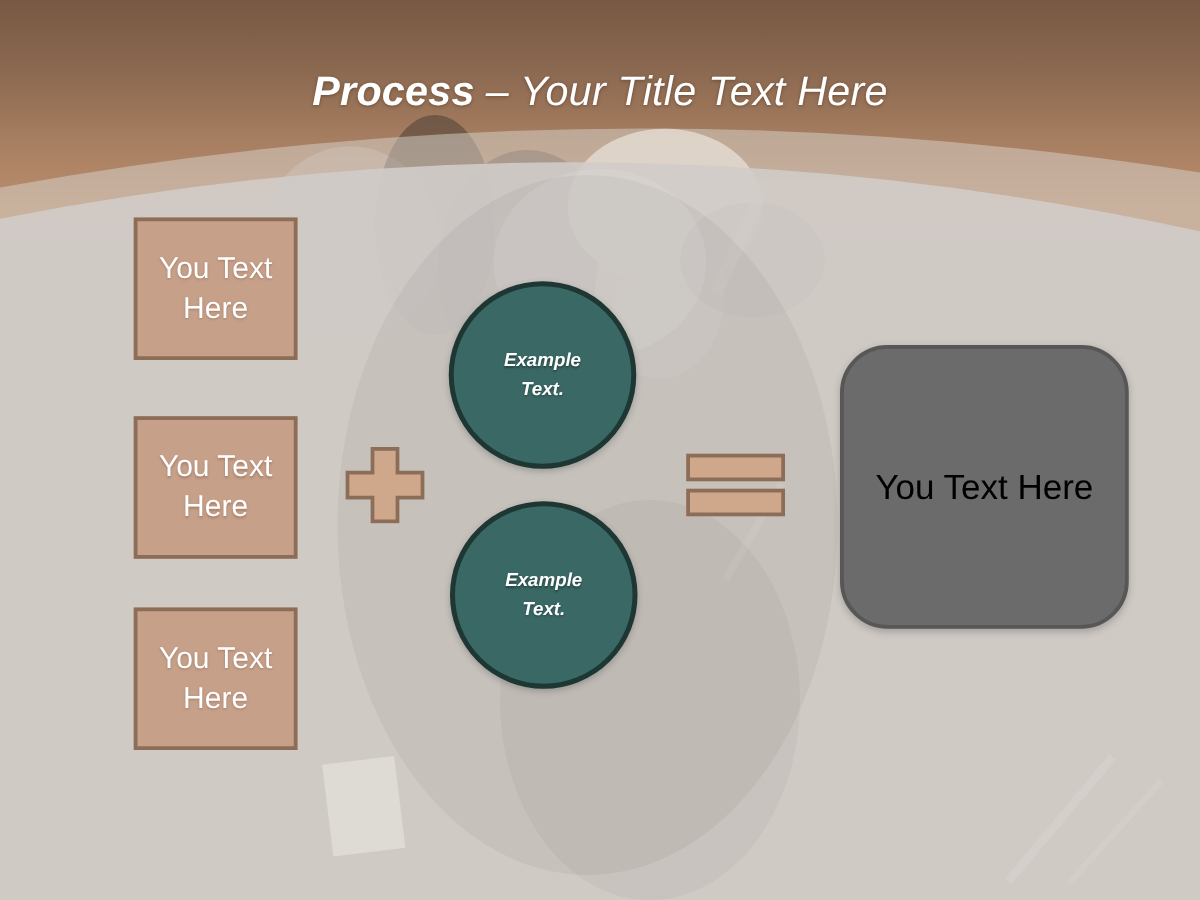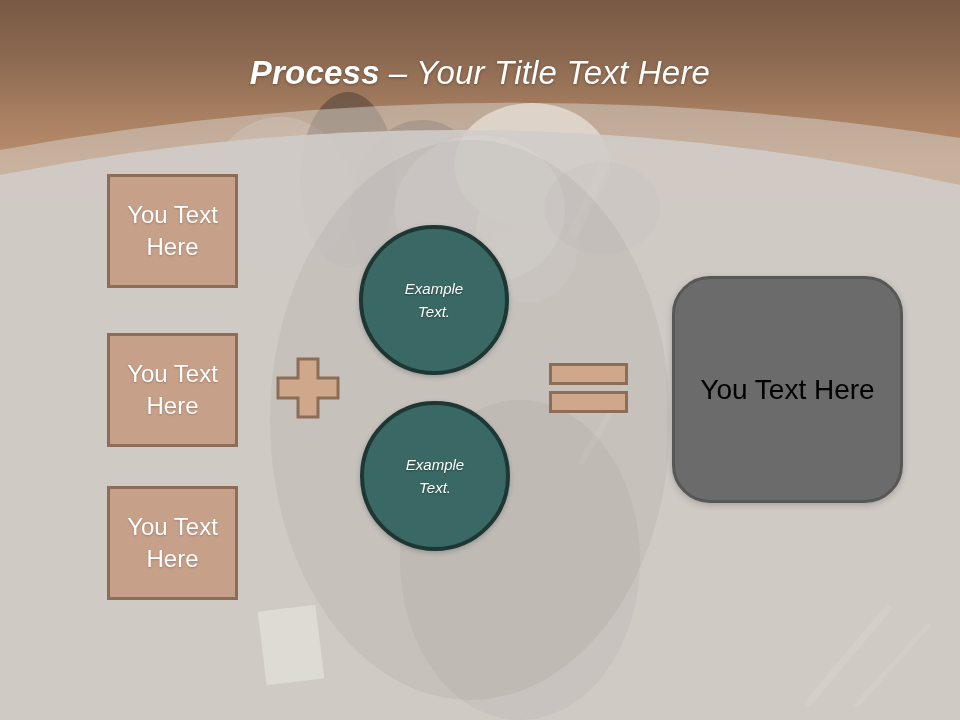--- a/index.html
+++ b/index.html
@@ -35,21 +35,21 @@
   .equals .bar-top{top:0;} .equals .bar-bottom{top:28px;}
   .teal-circle{
     position:absolute;width:150px;height:150px;border-radius:50%;box-sizing:border-box;
     background:#3a6965;border:4px solid #1e3733;
     display:flex;align-items:center;justify-content:center;text-align:center;
     box-shadow:0 2px 5px rgba(20,40,38,.25);
   }
   .circle-1{left:359px;top:225px;}
   .circle-2{left:360px;top:401px;}
   .teal-circle .lbl{
-    width:88px;color:#ffffff;font-size:15px;font-weight:400;font-style:italic;
+    width:88px;color:#ffffff;font-size:15px;font-weight:700;font-style:italic;
     line-height:1.55;text-shadow:0 1px 2px rgba(0,0,0,.4);
   }
   .result-box{
     position:absolute;left:672px;top:276px;width:231px;height:227px;box-sizing:border-box;
     background:#6b6b6b;border:3px solid #575757;border-radius:38px;
     display:flex;align-items:center;justify-content:center;text-align:center;
     color:#000000;font-size:28px;
     box-shadow:0 2px 6px rgba(40,40,40,.25);
   }
 </style>

